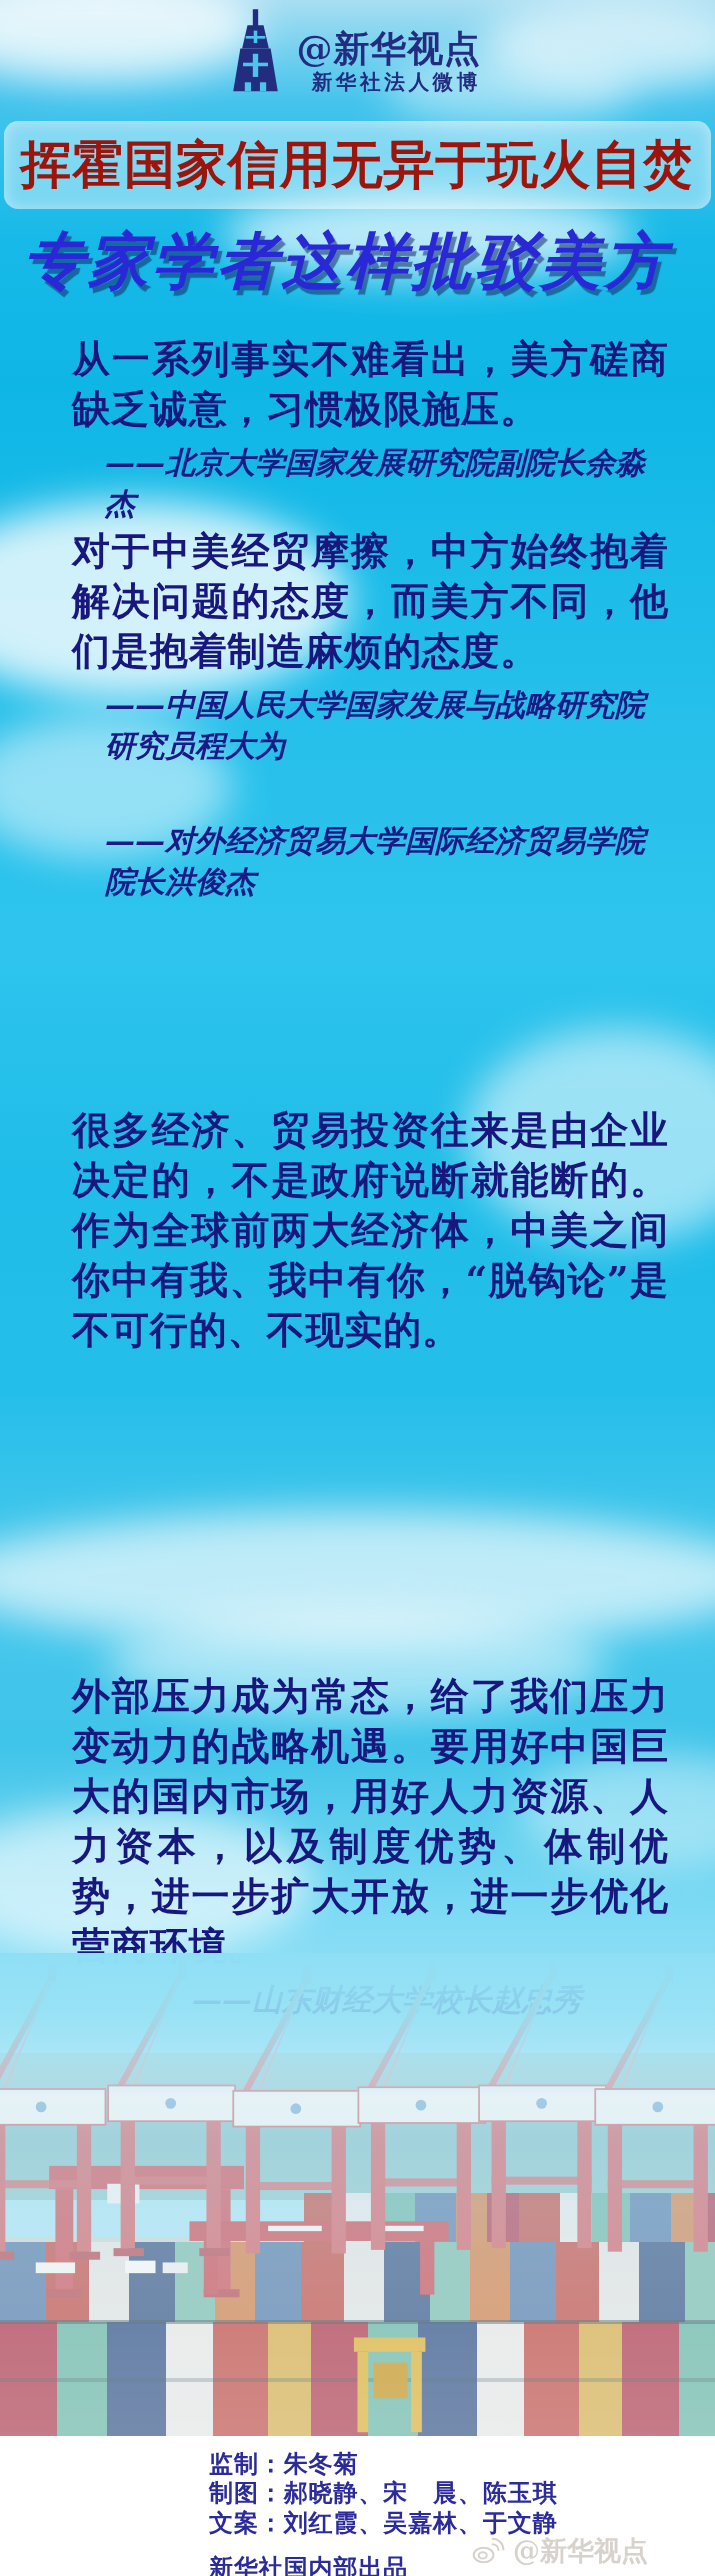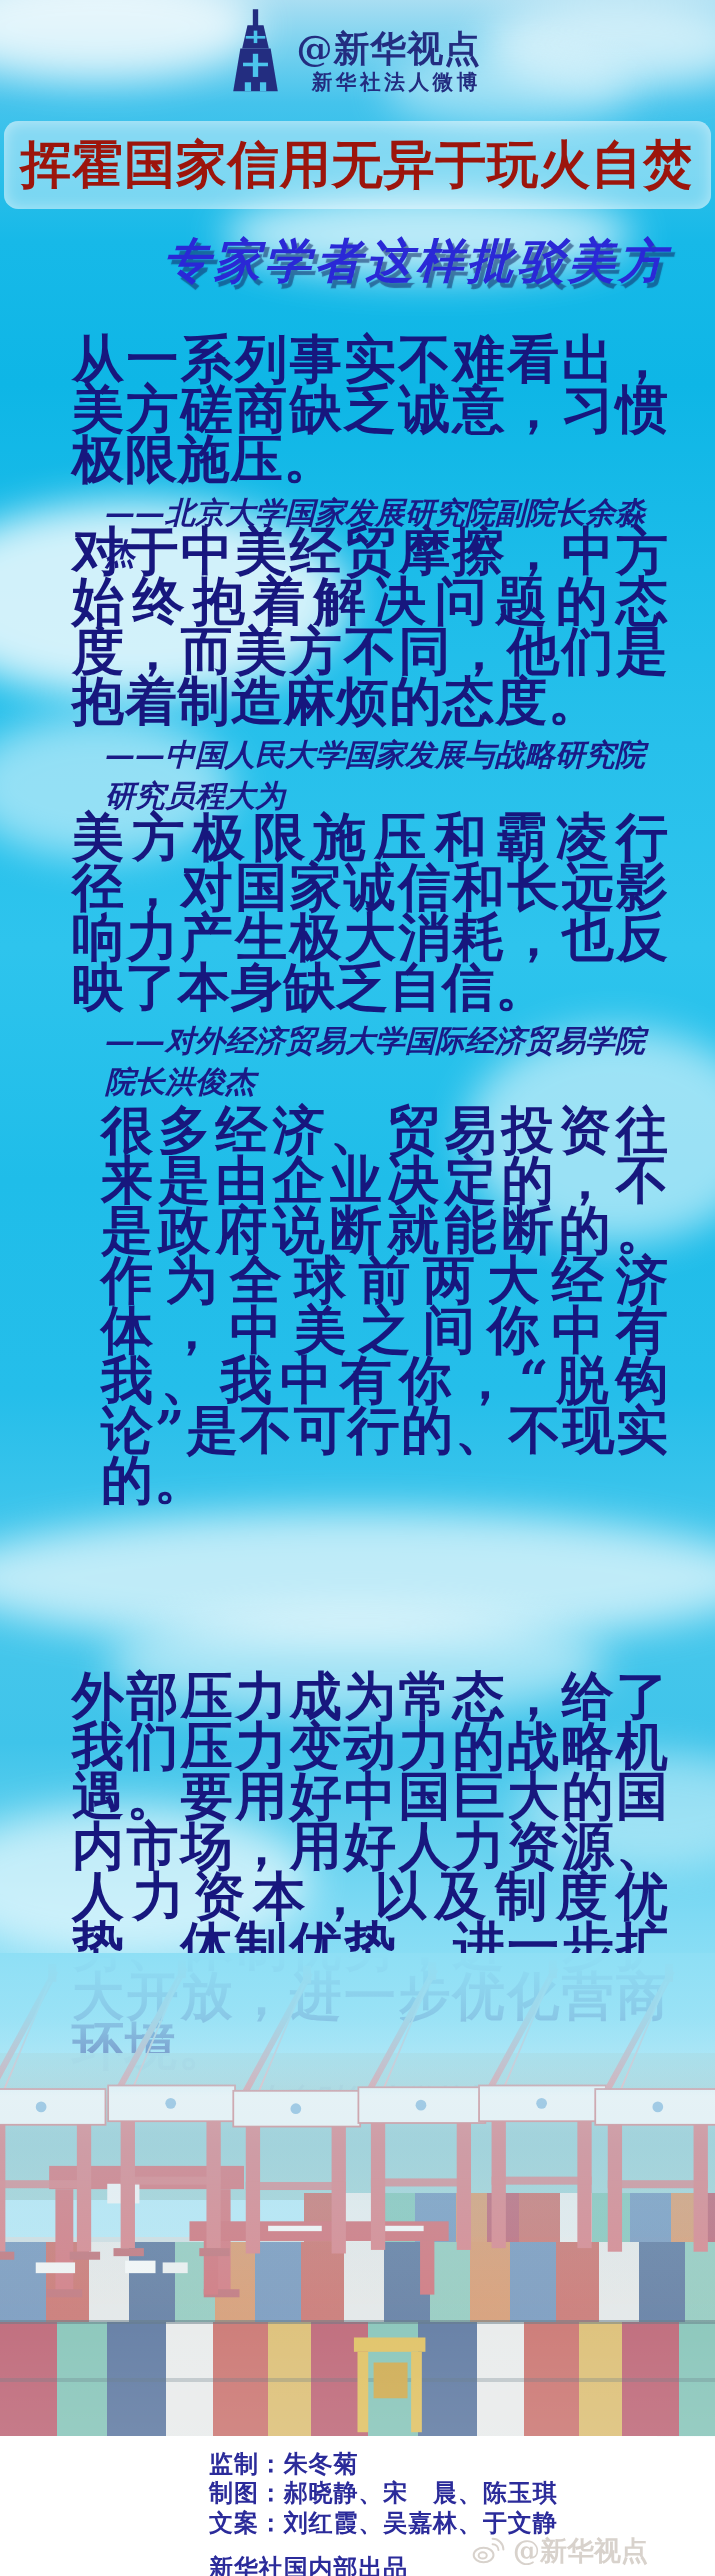--- a/index.html
+++ b/index.html
@@ -15,27 +15,27 @@
   .logo{width:57px;height:86px;flex:0 0 auto;}
   .header-text{display:flex;flex-direction:column;margin-top:19.7px;}
   .handle{font-family:"DejaVu Serif",serif;font-weight:bold;font-size:36px;line-height:39px;color:#232d80;letter-spacing:0.9px;}
   .subhandle{font-family:"DejaVu Serif",serif;font-weight:bold;font-size:20.6px;line-height:27px;color:#232d80;letter-spacing:3.6px;margin-top:1.8px;text-align:right;}
   
   .banner{position:absolute;left:3.6px;right:3.6px;top:121px;height:88px;border-radius:14.3px;
     background:rgba(240,250,255,0.42);box-shadow:0 0 16px rgba(255,255,255,0.45) inset;}
   .banner-title{width:100%;height:88px;display:flex;align-items:center;justify-content:center;
     font-family:Liberation Sans, sans-serif;font-weight:bold;font-size:51px;color:#9c150c;letter-spacing:0.9px;white-space:nowrap;}
   .subtitle{position:absolute;right:46px;top:225px;font-family:"DejaVu Serif",serif;font-weight:bold;font-style:italic;
-    font-size:47px;line-height:72px;color:#2a28d6;letter-spacing:3.6px;white-space:nowrap;
+    font-size:61px;line-height:72px;color:#2a28d6;letter-spacing:3.6px;white-space:nowrap;
     text-shadow:3.6px 4.5px 0.9px rgba(16,40,100,0.55);}
   
   .quote{position:absolute;left:0;right:0;color:#17177e;font-family:"DejaVu Serif",serif;font-weight:bold;}
-  .quote-text{padding-left:72px;padding-right:46px;font-size:52px;line-height:50px;letter-spacing:0.9px;text-align:justify;}
+  .quote-text{padding-left:72px;padding-right:46px;font-size:38px;line-height:50px;letter-spacing:0.9px;text-align:justify;}
   .quote-attr{font-size:30px;line-height:41px;margin-top:8px;padding-right:68px;font-style:italic;color:#1a1a86;}
-  .q1{top:334px;} .q2{top:526px;} .q3{top:812px;} .q4{top:1105px;margin-left:29px;} .q5{top:1384px;} .q6{top:1671px;}
+  .q1{top:334px;} .q2{top:526px;} .q3{top:812px;} .q4{top:1105px;} .q5{top:1384px;} .q6{top:1671px;}
   .q1 .quote-attr,.q2 .quote-attr,.q3 .quote-attr,.q4 .quote-attr{padding-left:105px;}
   .q5 .quote-attr{padding-left:177px;} .q6 .quote-attr{padding-left:192px;}
   
   .photo{position:absolute;left:0;top:1953px;width:715px;height:483px;overflow:hidden;}
   .sea{position:absolute;left:0;top:100px;width:715px;height:147px;
     background:linear-gradient(180deg,#9fd0d4 0%,#88c3cb 55%,#93c9cd 100%);opacity:.95;}
   .deck{position:absolute;left:0;top:284px;width:715px;height:67px;background:#c9d6d8;opacity:.9;}
   .cr{position:absolute;left:0;top:0;width:715px;height:483px;}
   .band{position:absolute;left:0;width:715px;}
   .bandA{top:240px;height:49px;left:304px;width:411px;opacity:.92;
@@ -104,21 +104,20 @@
 
   <div class="quote q1">
     <div class="quote-text">从一系列事实不难看出，美方磋商缺乏诚意，习惯极限施压。</div>
     <div class="quote-attr">——北京大学国家发展研究院副院长余淼杰</div>
   </div>
   <div class="quote q2">
     <div class="quote-text">对于中美经贸摩擦，中方始终抱着解决问题的态度，而美方不同，他们是抱着制造麻烦的态度。</div>
     <div class="quote-attr">——中国人民大学国家发展与战略研究院研究员程大为</div>
   </div>
   <div class="quote q3">
-    <div class="quote-text">美方极限施压和霸凌行径，对国家诚信和长远影响力产生极大消耗，也反映了本身缺乏自信。</div>
     <div class="quote-attr">——对外经济贸易大学国际经济贸易学院院长洪俊杰</div>
   </div>
   <div class="quote q4">
     <div class="quote-text">很多经济、贸易投资往来是由企业决定的，不是政府说断就能断的。作为全球前两大经济体，中美之间你中有我、我中有你，“脱钩论”是不可行的、不现实的。</div>
   </div>
   <div class="quote q6">
     <div class="quote-text">外部压力成为常态，给了我们压力变动力的战略机遇。要用好中国巨大的国内市场，用好人力资源、人力资本，以及制度优势、体制优势，进一步扩大开放，进一步优化营商环境。</div>
     <div class="quote-attr">——山东财经大学校长赵忠秀</div>
   </div>
 

